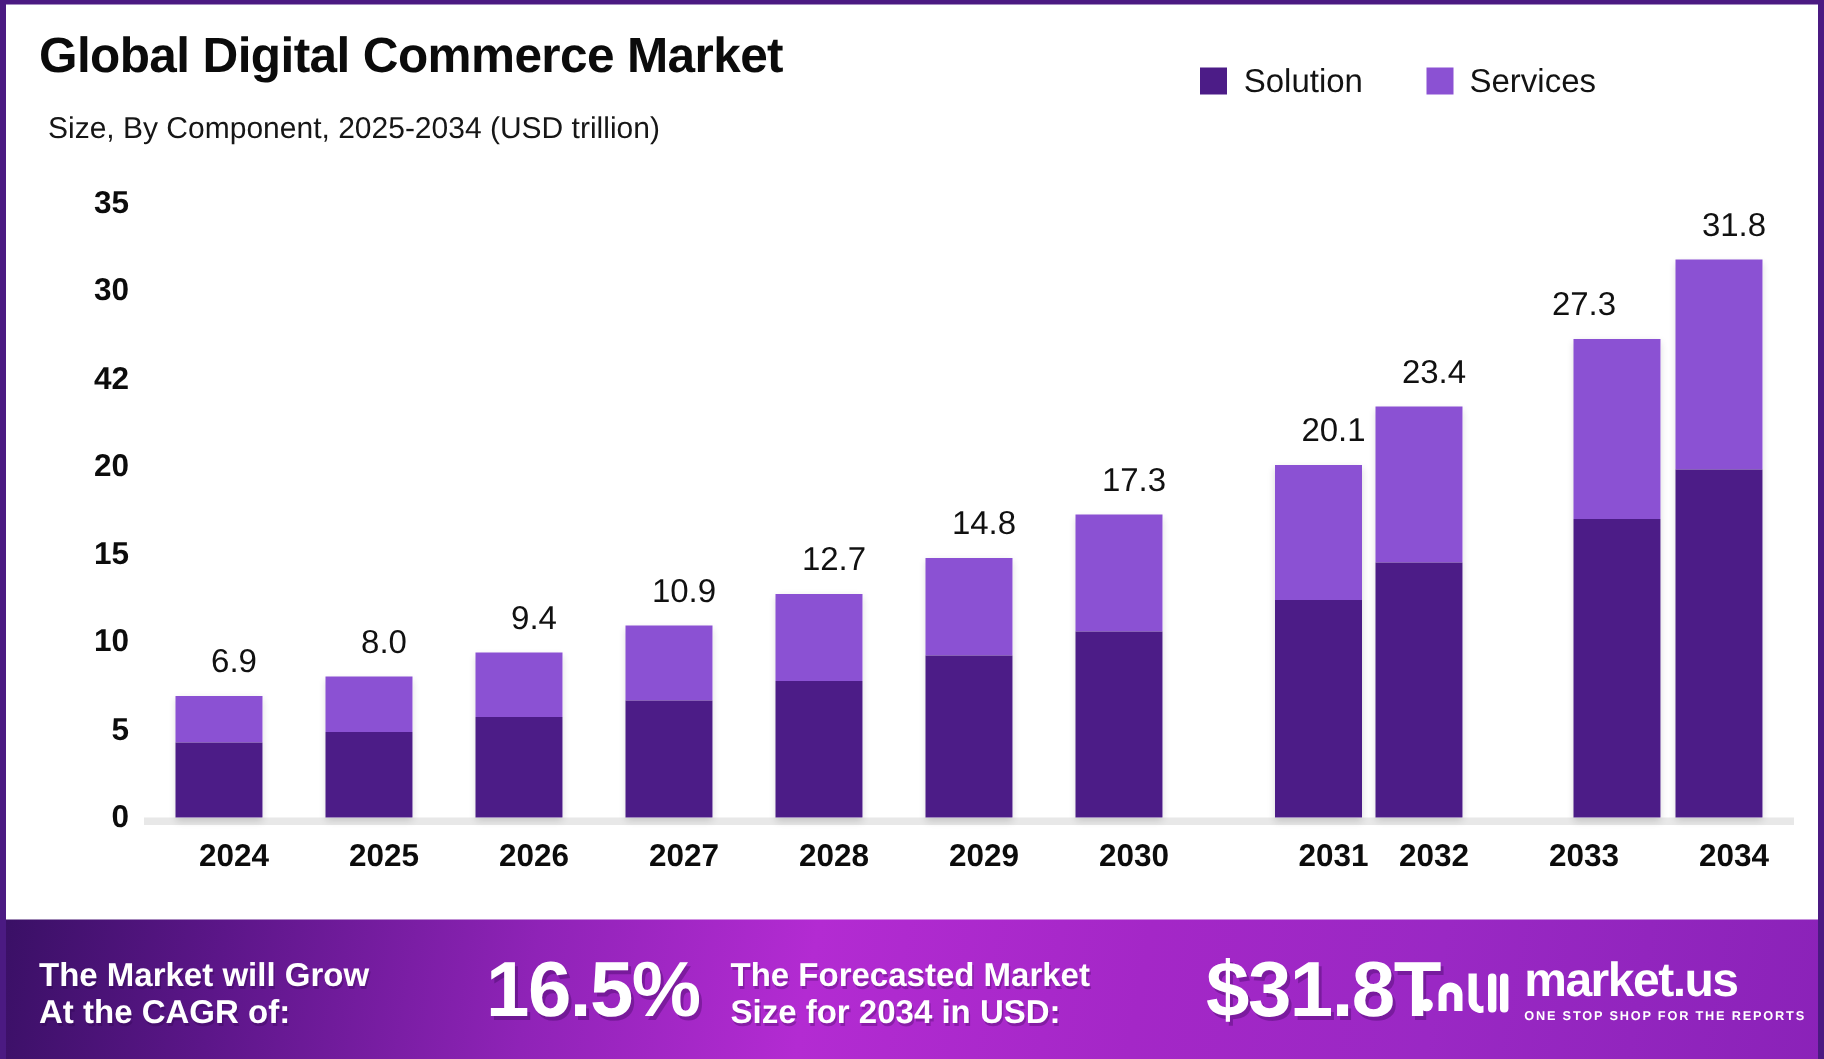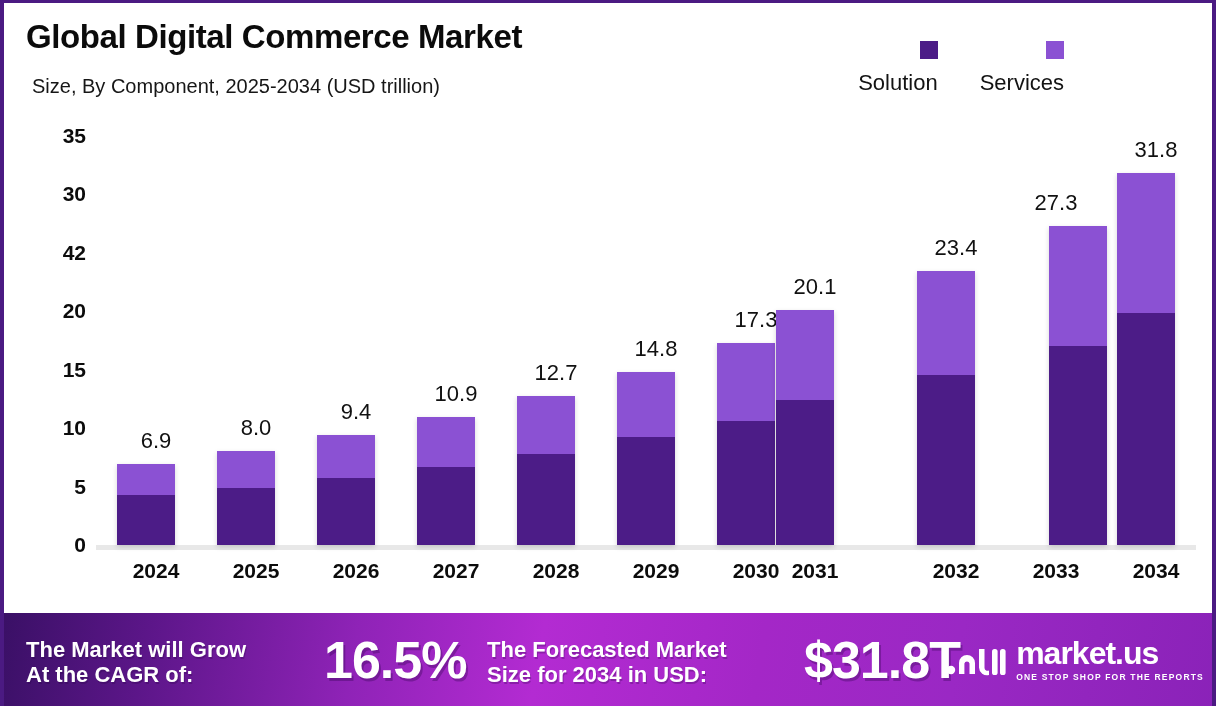--- a/index.html
+++ b/index.html
@@ -28,21 +28,21 @@
     letter-spacing:-0.4px; white-space:nowrap;
   }
   #subtitle {
     position:absolute; left:28px; top:72px;
     font-size:20px; color:#161616; white-space:nowrap;
   }
   #legend {
     position:absolute; right:148px; top:38px;
     display:flex; align-items:center; gap:42px;
   }
-  .legend-item { display:flex; align-items:flex-end; gap:11px;flex-direction:column; }
+  .legend-item { display:flex; align-items:center; gap:11px; }
   .legend-swatch { width:18px; height:18px; display:block; }
   .legend-label { font-size:22px; color:#131313; white-space:nowrap; }
 
   
   #plot {
     position:absolute; left:0; top:112px; width:1216px; height:490px;
   }
   #yaxis {
     position:absolute; left:0; top:0; width:92px; height:444px;
   }
@@ -209,21 +209,21 @@
           <div class="xlabel">2029</div>
         </div>
         <div class="bar-group" style="left: 621px; height: 430px;">
           <div class="bar-stack" style="position: absolute; bottom: 0px; height: 202.41px;">
             <div class="seg" title="Services: 6.7" style="height: 78.39px; background: rgb(139, 81, 211);"></div>
             <div class="seg" title="Solution: 10.6" style="height: 124.02px; background: rgb(76, 28, 135);"></div>
           </div>
           <div class="bar-total" style="bottom: 212.41px;">17.3</div>
           <div class="xlabel">2030</div>
         </div>
-        <div class="bar-group" style="left: 680px; height: 430px;">
+        <div class="bar-group" style="left: 754px; height: 430px;">
           <div class="bar-stack" style="position: absolute; bottom: 0px; height: 235.17px;">
             <div class="seg" title="Services: 7.7" style="height: 90.09px; background: rgb(139, 81, 211);"></div>
             <div class="seg" title="Solution: 12.4" style="height: 145.08px; background: rgb(76, 28, 135);"></div>
           </div>
           <div class="bar-total" style="bottom: 245.17px;">20.1</div>
           <div class="xlabel">2031</div>
         </div>
         <div class="bar-group" style="left: 821px; height: 430px;">
           <div class="bar-stack" style="position: absolute; bottom: 0px; height: 273.78px;">
             <div class="seg" title="Services: 8.9" style="height: 104.13px; background: rgb(139, 81, 211);"></div>

